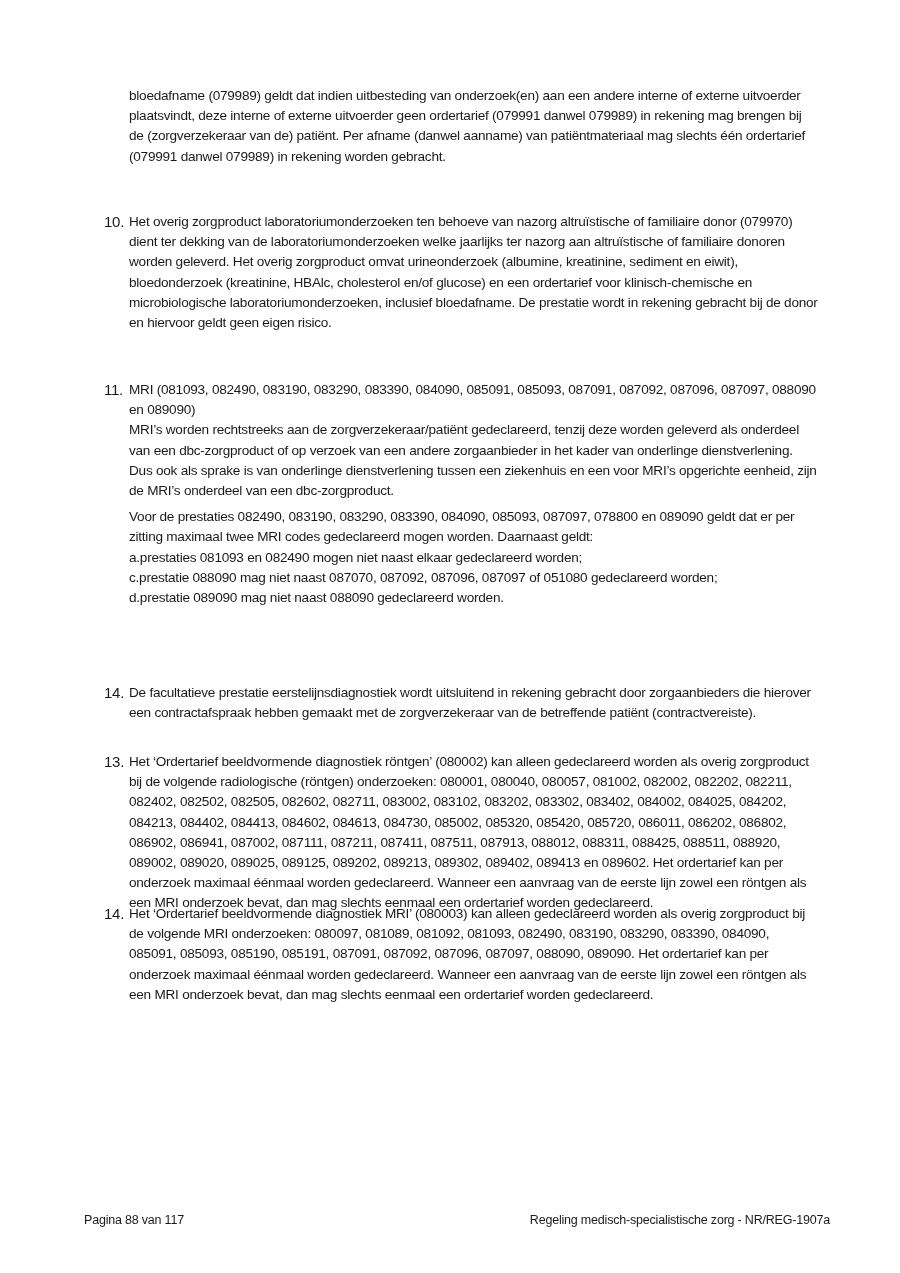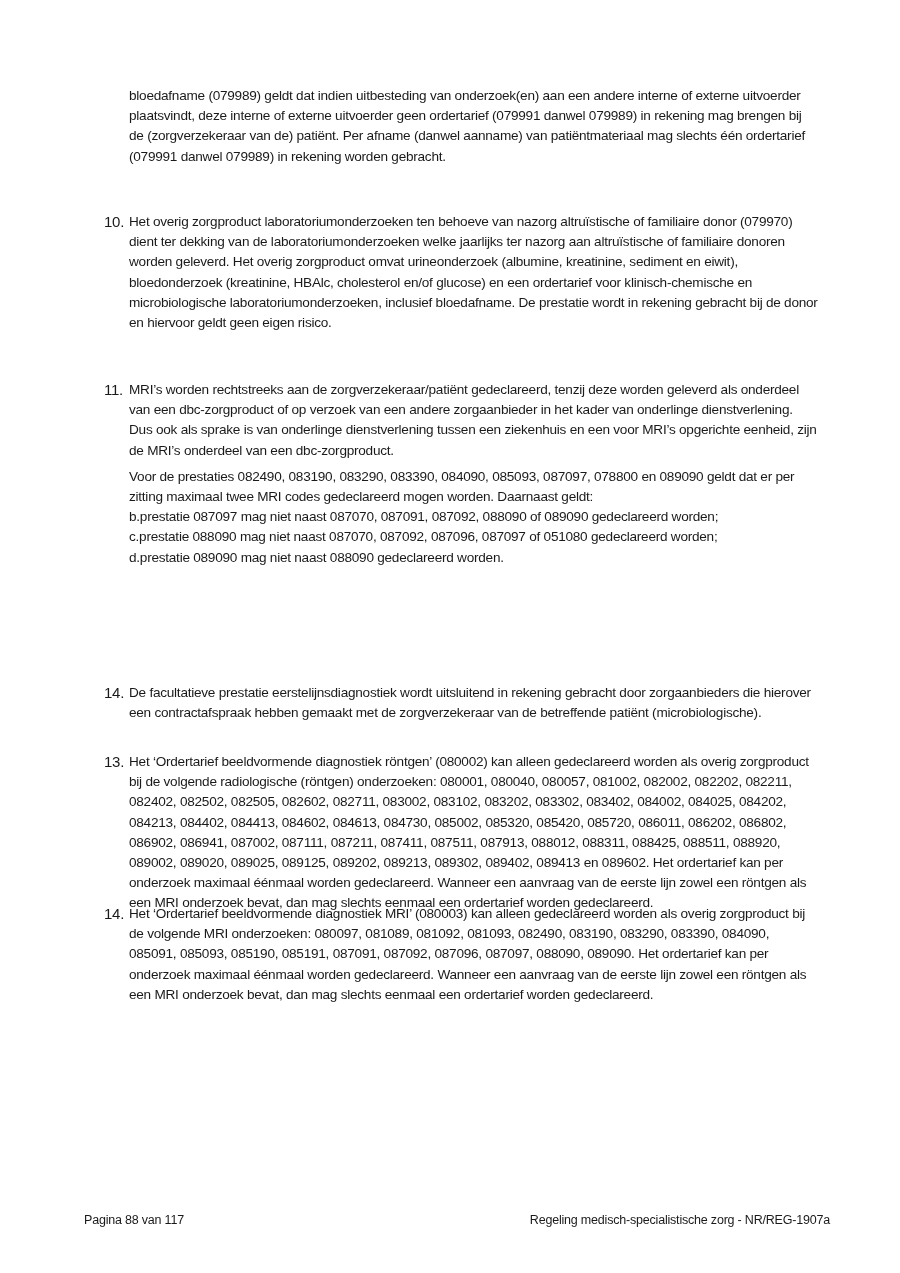--- a/index.html
+++ b/index.html
@@ -4,21 +4,21 @@
 <style>
   html, body { margin: 0; padding: 0; background: #ffffff; }
   body { width: 900px; height: 1273px; position: relative; overflow: hidden;
          font-family: "Liberation Sans", "DejaVu Sans", sans-serif; color: #1a1a1a; }
   .page { position: absolute; left: 0; top: 0; width: 900px; height: 1273px; padding-left: 12px; }
   .p { position: absolute; left: 129px; width: 690px; font-size: 13.6px; line-height: 20.2px; letter-spacing: -0.25px; margin: 0; }
   .item { position: absolute; left: 104px; width: 715px; font-size: 13.6px; line-height: 20.2px; letter-spacing: -0.25px; }
   .item .num { position: absolute; left: 0; top: 0; width: 25px; font-size: 15px; }
   .item .body { margin-left: 25px; }
   .item .body p { margin: 0; }
-  .item .body p + p { margin-top: 20px; }
+  .item .body p + p { margin-top: 0; }
   .footer { position: absolute; top: 1213px; font-size: 12.5px; letter-spacing: -0.2px; text-align: right; }
   .footer.left { left: 84px; }
   .footer.right { right: 82px; }
 </style>
 </head>
 <body>
 
 <div class="page">
 
   <p class="p" style="top:86px;">bloedafname (079989) geldt dat indien uitbesteding van onderzoek(en) aan een andere interne of externe uitvoerder plaatsvindt, deze interne of externe uitvoerder geen ordertarief (079991 danwel 079989) in rekening mag brengen bij de (zorgverzekeraar van de) patiënt. Per afname (danwel aanname) van patiëntmateriaal mag slechts één ordertarief (079991 danwel 079989) in rekening worden gebracht.</p>
@@ -26,34 +26,35 @@
   <div class="item" style="top:212px;">
     <span class="num">10.</span>
     <div class="body">
       <p>Het overig zorgproduct laboratoriumonderzoeken ten behoeve van nazorg altruïstische of familiaire donor (079970) dient ter dekking van de laboratoriumonderzoeken welke jaarlijks ter nazorg aan altruïstische of familiaire donoren worden geleverd. Het overig zorgproduct omvat urineonderzoek (albumine, kreatinine, sediment en eiwit), bloedonderzoek (kreatinine, HBAlc, cholesterol en/of glucose) en een ordertarief voor klinisch-chemische en microbiologische laboratoriumonderzoeken, inclusief bloedafname. De prestatie wordt in rekening gebracht bij de donor en hiervoor geldt geen eigen risico.</p>
     </div>
   </div>
 
   <div class="item" style="top:380px;">
     <span class="num">11.</span>
     <div class="body">
+      <p>MRI (081093, 082490, 083190, 083290, 083390, 084090, 085091, 085093, 087091, 087092, 087096, 087097, 088090 en 089090)</p>
       <p>MRI’s worden rechtstreeks aan de zorgverzekeraar/patiënt gedeclareerd, tenzij deze worden geleverd als onderdeel van een dbc-zorgproduct of op verzoek van een andere zorgaanbieder in het kader van onderlinge dienstverlening. Dus ook als sprake is van onderlinge dienstverlening tussen een ziekenhuis en een voor MRI’s opgerichte eenheid, zijn de MRI’s onderdeel van een dbc-zorgproduct.</p>
       <p style="margin-top:6px;">Voor de prestaties 082490, 083190, 083290, 083390, 084090, 085093, 087097, 078800 en 089090 geldt dat er per zitting maximaal twee MRI codes gedeclareerd mogen worden. Daarnaast geldt:</p>
       <div>
-        <div>b.prestatie 087097 mag niet naast 087070, 087091, 087092, 088090 of 089090 gedeclareerd worden;</div>
+        <div>a.prestaties 081093 en 082490 mogen niet naast elkaar gedeclareerd worden;</div>
         <div>c.prestatie 088090 mag niet naast 087070, 087092, 087096, 087097 of 051080 gedeclareerd worden;</div>
         <div>d.prestatie 089090 mag niet naast 088090 gedeclareerd worden.</div>
       </div>
     </div>
   </div>
 
   <div class="item" style="top:683px;">
     <span class="num">14.</span>
     <div class="body">
-      <p>De facultatieve prestatie eerstelijnsdiagnostiek wordt uitsluitend  in rekening  gebracht door zorgaanbieders die hierover een contractafspraak hebben gemaakt  met de zorgverzekeraar van de betreffende patiënt (microbiologische).</p>
+      <p>De facultatieve prestatie eerstelijnsdiagnostiek wordt uitsluitend  in rekening  gebracht door zorgaanbieders die hierover een contractafspraak hebben gemaakt  met de zorgverzekeraar van de betreffende patiënt (contractvereiste).</p>
     </div>
   </div>
 
   <div class="item" style="top:752px;">
     <span class="num">13.</span>
     <div class="body">
       <p>Het ‘Ordertarief beeldvormende diagnostiek röntgen’ (080002) kan alleen gedeclareerd worden als overig zorgproduct bij de volgende radiologische (röntgen) onderzoeken: 080001, 080040, 080057, 081002, 082002, 082202, 082211, 082402, 082502, 082505, 082602, 082711, 083002, 083102, 083202, 083302, 083402, 084002, 084025, 084202, 084213, 084402, 084413, 084602, 084613, 084730, 085002, 085320, 085420, 085720, 086011, 086202, 086802, 086902, 086941, 087002, 087111, 087211, 087411, 087511, 087913, 088012, 088311, 088425, 088511, 088920, 089002, 089020, 089025, 089125, 089202, 089213, 089302, 089402, 089413 en 089602. Het ordertarief kan per onderzoek maximaal éénmaal worden gedeclareerd. Wanneer een aanvraag van de eerste lijn zowel een röntgen als een MRI onderzoek  bevat, dan mag slechts eenmaal een ordertarief worden gedeclareerd.</p>
     </div>
   </div>
 

